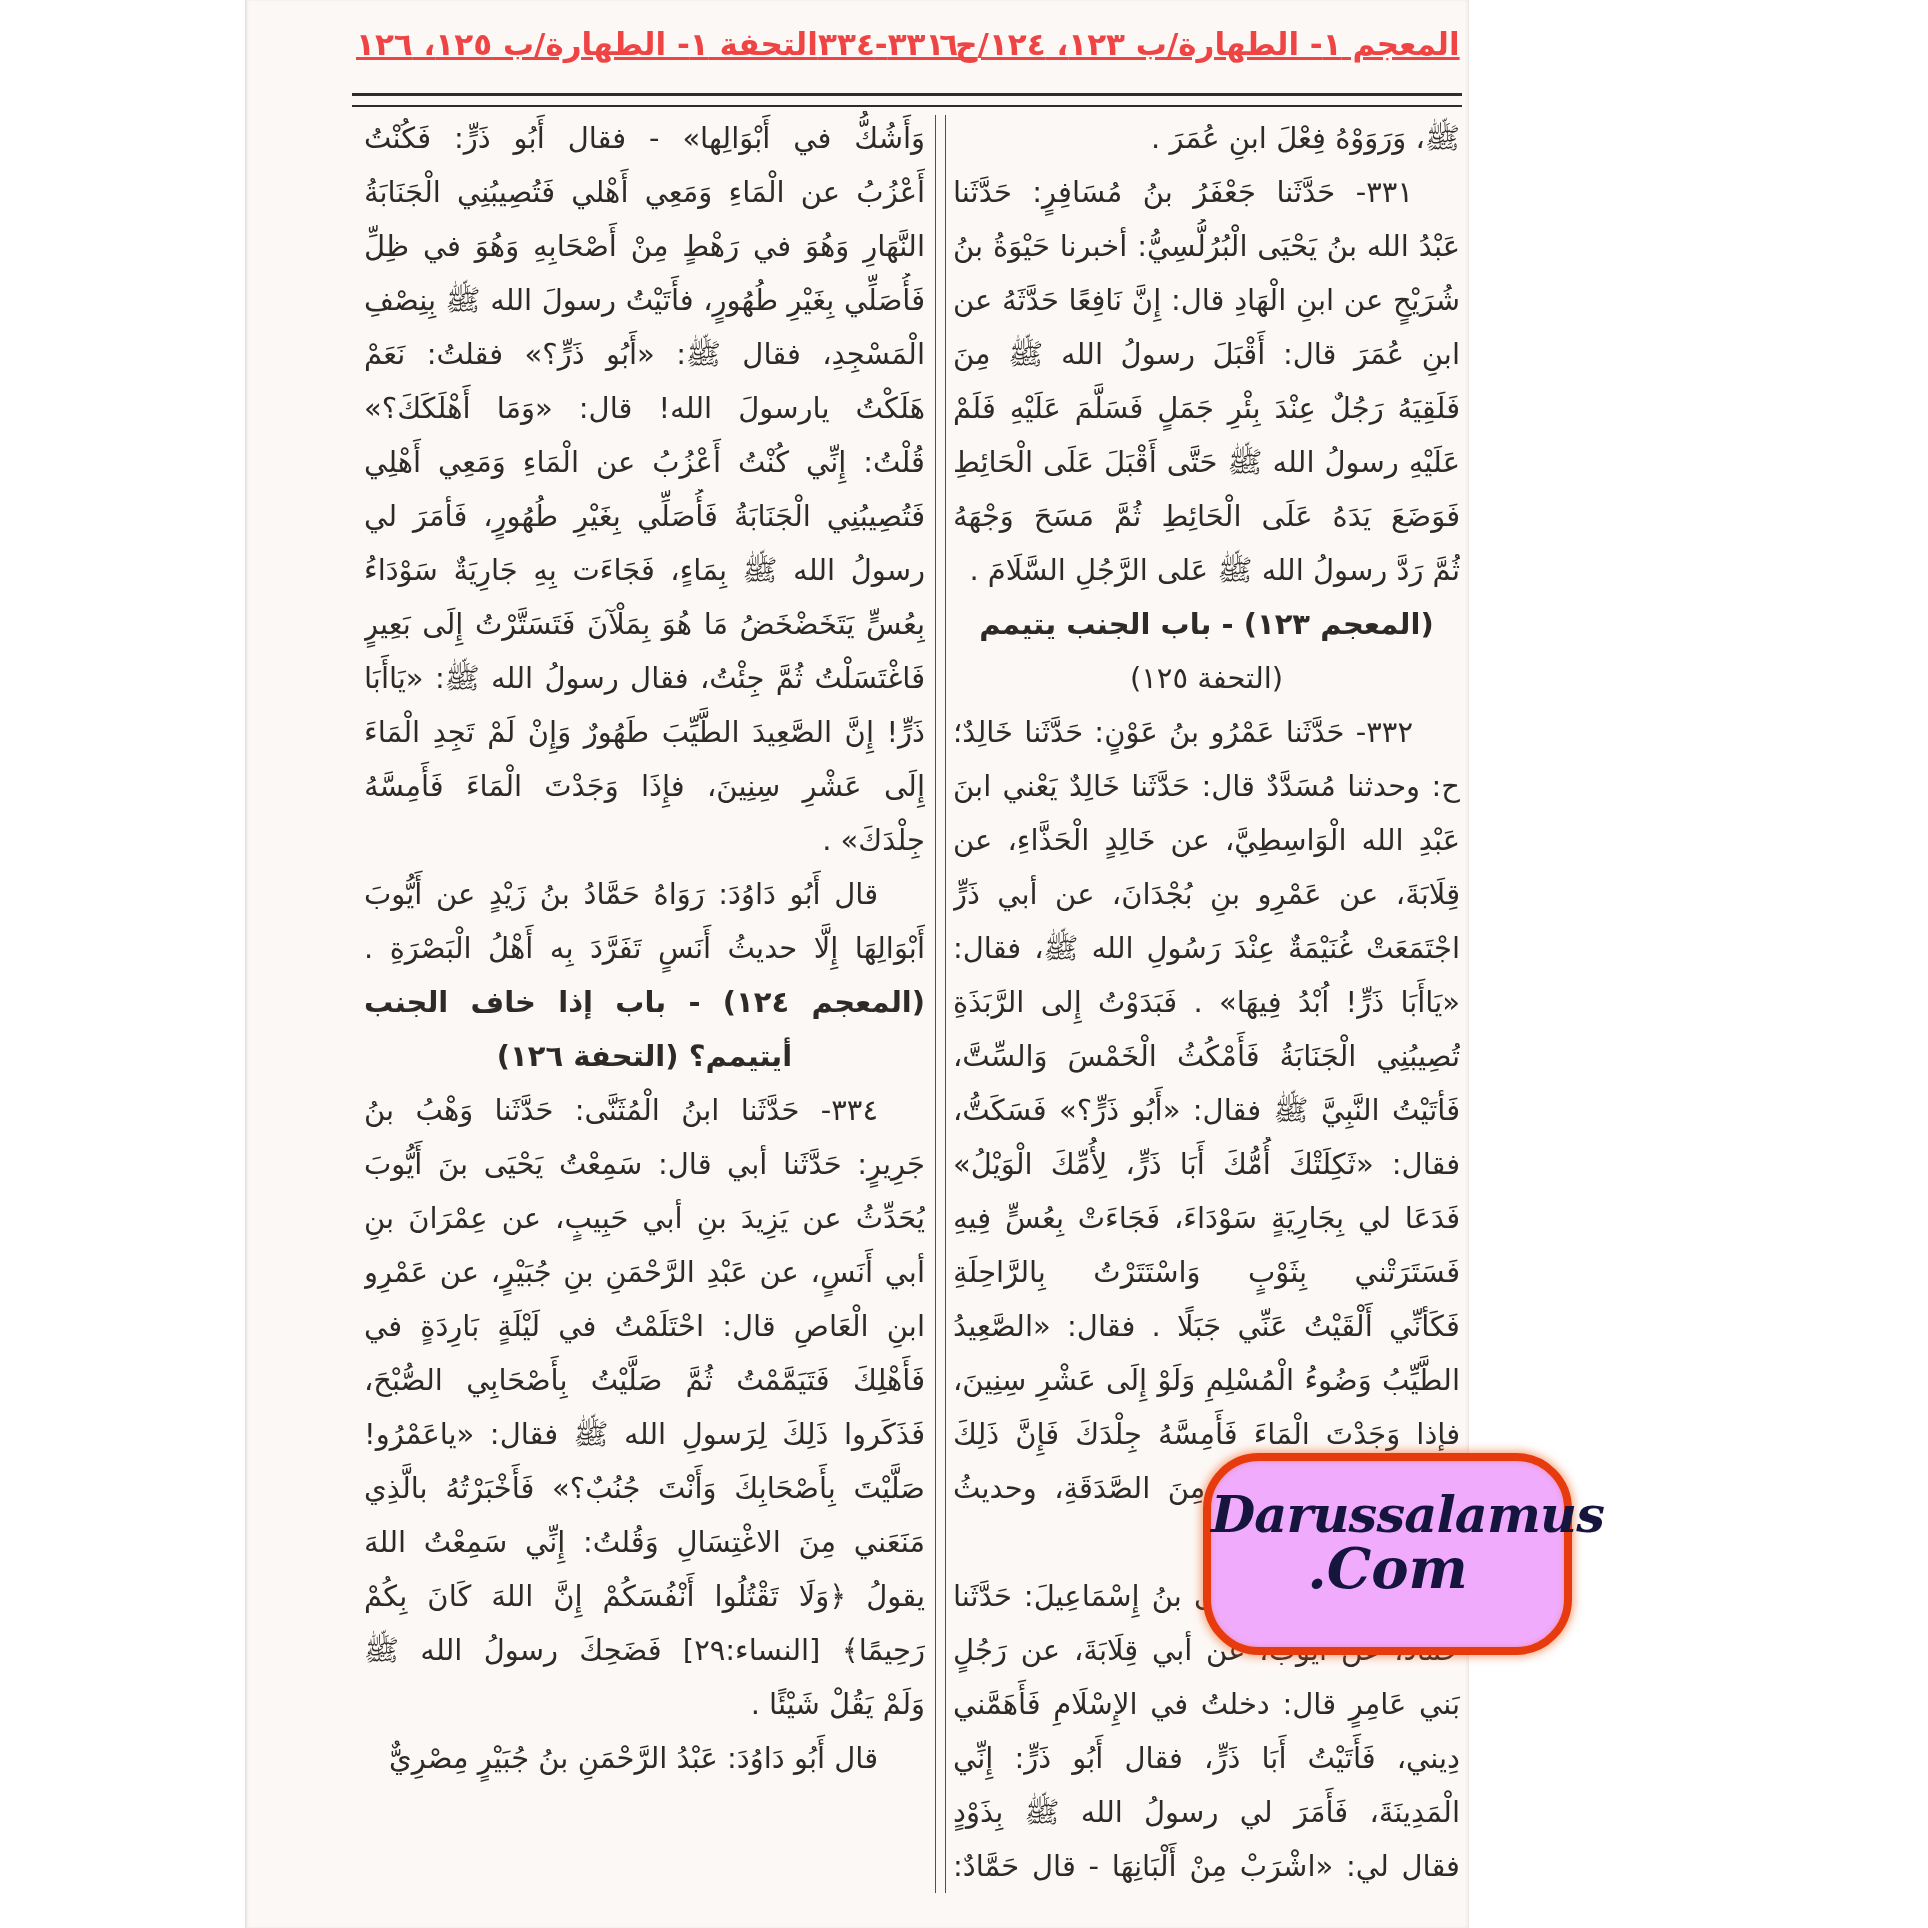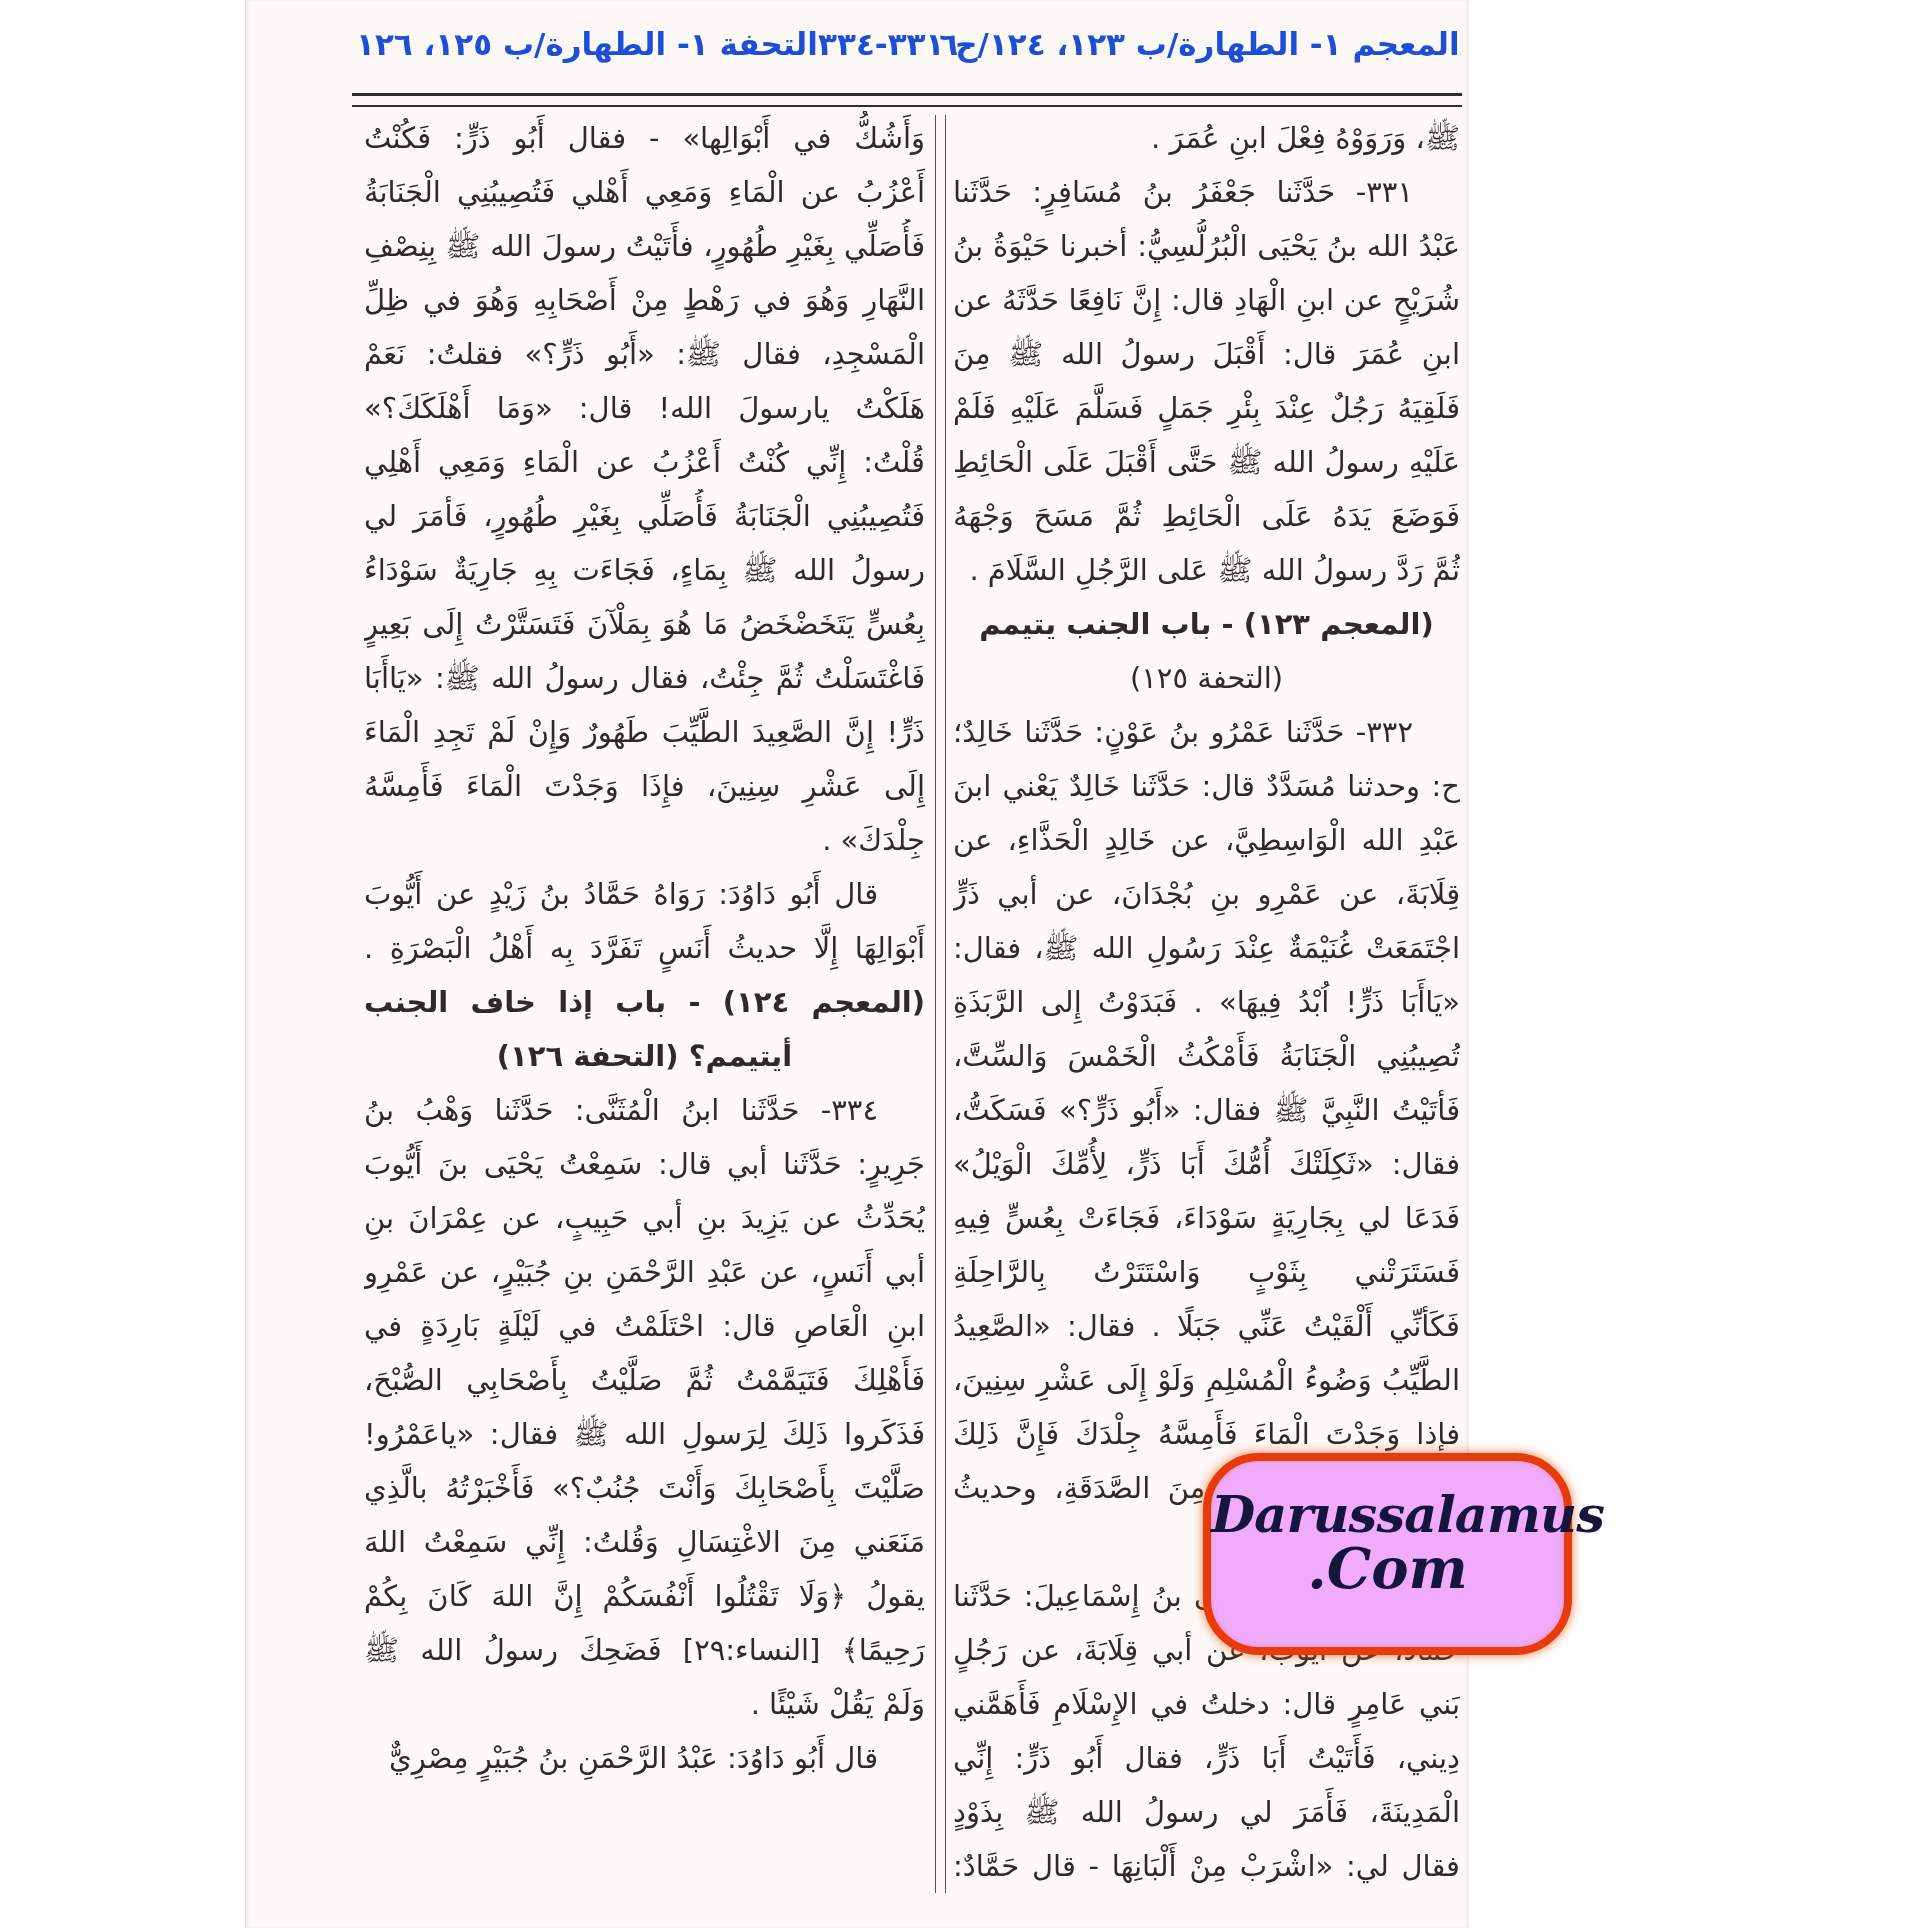--- a/index.html
+++ b/index.html
@@ -1,21 +1,21 @@
 <!DOCTYPE html>
 <html lang="ar" style="font-size:15px"><head>
 <meta charset="utf-8">
 <style>
   html,body{margin:0;padding:0;background:#ffffff;width:1928px;height:1928px;overflow:hidden;
             font-family:"DejaVu Sans",sans-serif;}
   .page{position:absolute;left:245px;top:0;width:1224px;height:1928px;background:#fcf8f6;
         box-shadow:inset 2.8px 0 3.8px -1.9px #d9d2ce, inset -2.8px 0 3.8px -1.9px #e6e0dc;color:#2e2a27;}
   
   .hdr{position:absolute;top:26px;left:0;width:100%;height:58px;direction:rtl;}
-  .hdr span{position:absolute;top:0;font-size:31px;font-weight:700;white-space:nowrap;color:#1d4ed8;}
+  .hdr span{position:absolute;top:0;font-size:31px;font-weight:700;white-space:nowrap;color:#ef4444;text-decoration:underline;}
   .hdr .h-right{right:9.4px;}
   .hdr .h-center{left:676px;width:56px;text-align:right;}
   .hdr .h-left{left:111px;}
   .hdr-rule{position:absolute;top:93px;left:107px;right:7.5px;height:8.5px;
             border-top:3.8px solid #2f2c29;border-bottom:2.8px solid #2f2c29;}
   
   .col{position:absolute;top:111px;direction:rtl;}
   .col-right{left:708px;width:507px;}
   .col-left{left:119px;width:561px;}
   .divider{position:absolute;top:115px;left:690px;width:8.5px;height:1778px;
@@ -81,22 +81,22 @@
       <div class="line">دِيني، فَأَتَيْتُ أَبَا ذَرٍّ، فقال أَبُو ذَرٍّ: إِنِّي اجْتَوَيْتُ</div>
       <div class="line">الْمَدِينَةَ، فَأَمَرَ لي رسولُ الله ﷺ بِذَوْدٍ وَبِغَنَمٍ</div>
       <div class="line">فقال لي: «اشْرَبْ مِنْ أَلْبَانِهَا - قال حَمَّادٌ:</div>
     </div>
 
   <div class="divider"></div>
 
   <div class="col col-left">
       <div class="line">وَأَشُكُّ في أَبْوَالِها» - فقال أَبُو ذَرٍّ: فَكُنْتُ</div>
       <div class="line">أَعْزُبُ عن الْمَاءِ وَمَعِي أَهْلي فَتُصِيبُنِي الْجَنَابَةُ</div>
+      <div class="line">النَّهَارِ وَهُوَ في رَهْطٍ مِنْ أَصْحَابِهِ وَهُوَ في ظِلِّ</div>
       <div class="line">فَأُصَلِّي بِغَيْرِ طُهُورٍ، فأَتَيْتُ رسولَ الله ﷺ بِنِصْفِ</div>
-      <div class="line">النَّهَارِ وَهُوَ في رَهْطٍ مِنْ أَصْحَابِهِ وَهُوَ في ظِلِّ</div>
       <div class="line">الْمَسْجِدِ، فقال ﷺ: «أَبُو ذَرٍّ؟» فقلتُ: نَعَمْ</div>
       <div class="line">هَلَكْتُ يارسولَ الله! قال: «وَمَا أَهْلَكَكَ؟»</div>
       <div class="line">قُلْتُ: إِنِّي كُنْتُ أَعْزُبُ عن الْمَاءِ وَمَعِي أَهْلِي</div>
       <div class="line">فَتُصِيبُنِي الْجَنَابَةُ فَأُصَلِّي بِغَيْرِ طُهُورٍ، فَأمَرَ لي</div>
       <div class="line">رسولُ الله ﷺ بِمَاءٍ، فَجَاءَت بِهِ جَارِيَةٌ سَوْدَاءُ</div>
       <div class="line">بِعُسٍّ يَتَخَضْخَضُ مَا هُوَ بِمَلْآنَ فَتَسَتَّرْتُ إِلَى بَعِيرٍ</div>
       <div class="line">فَاغْتَسَلْتُ ثُمَّ جِئْتُ، فقال رسولُ الله ﷺ: «يَاأَبَا</div>
       <div class="line">ذَرٍّ! إِنَّ الصَّعِيدَ الطَّيِّبَ طَهُورٌ وَإِنْ لَمْ تَجِدِ الْمَاءَ</div>
       <div class="line">إِلَى عَشْرِ سِنِينَ، فإِذَا وَجَدْتَ الْمَاءَ فَأَمِسَّهُ</div>
       <div class="line nj">جِلْدَكَ» .</div>

